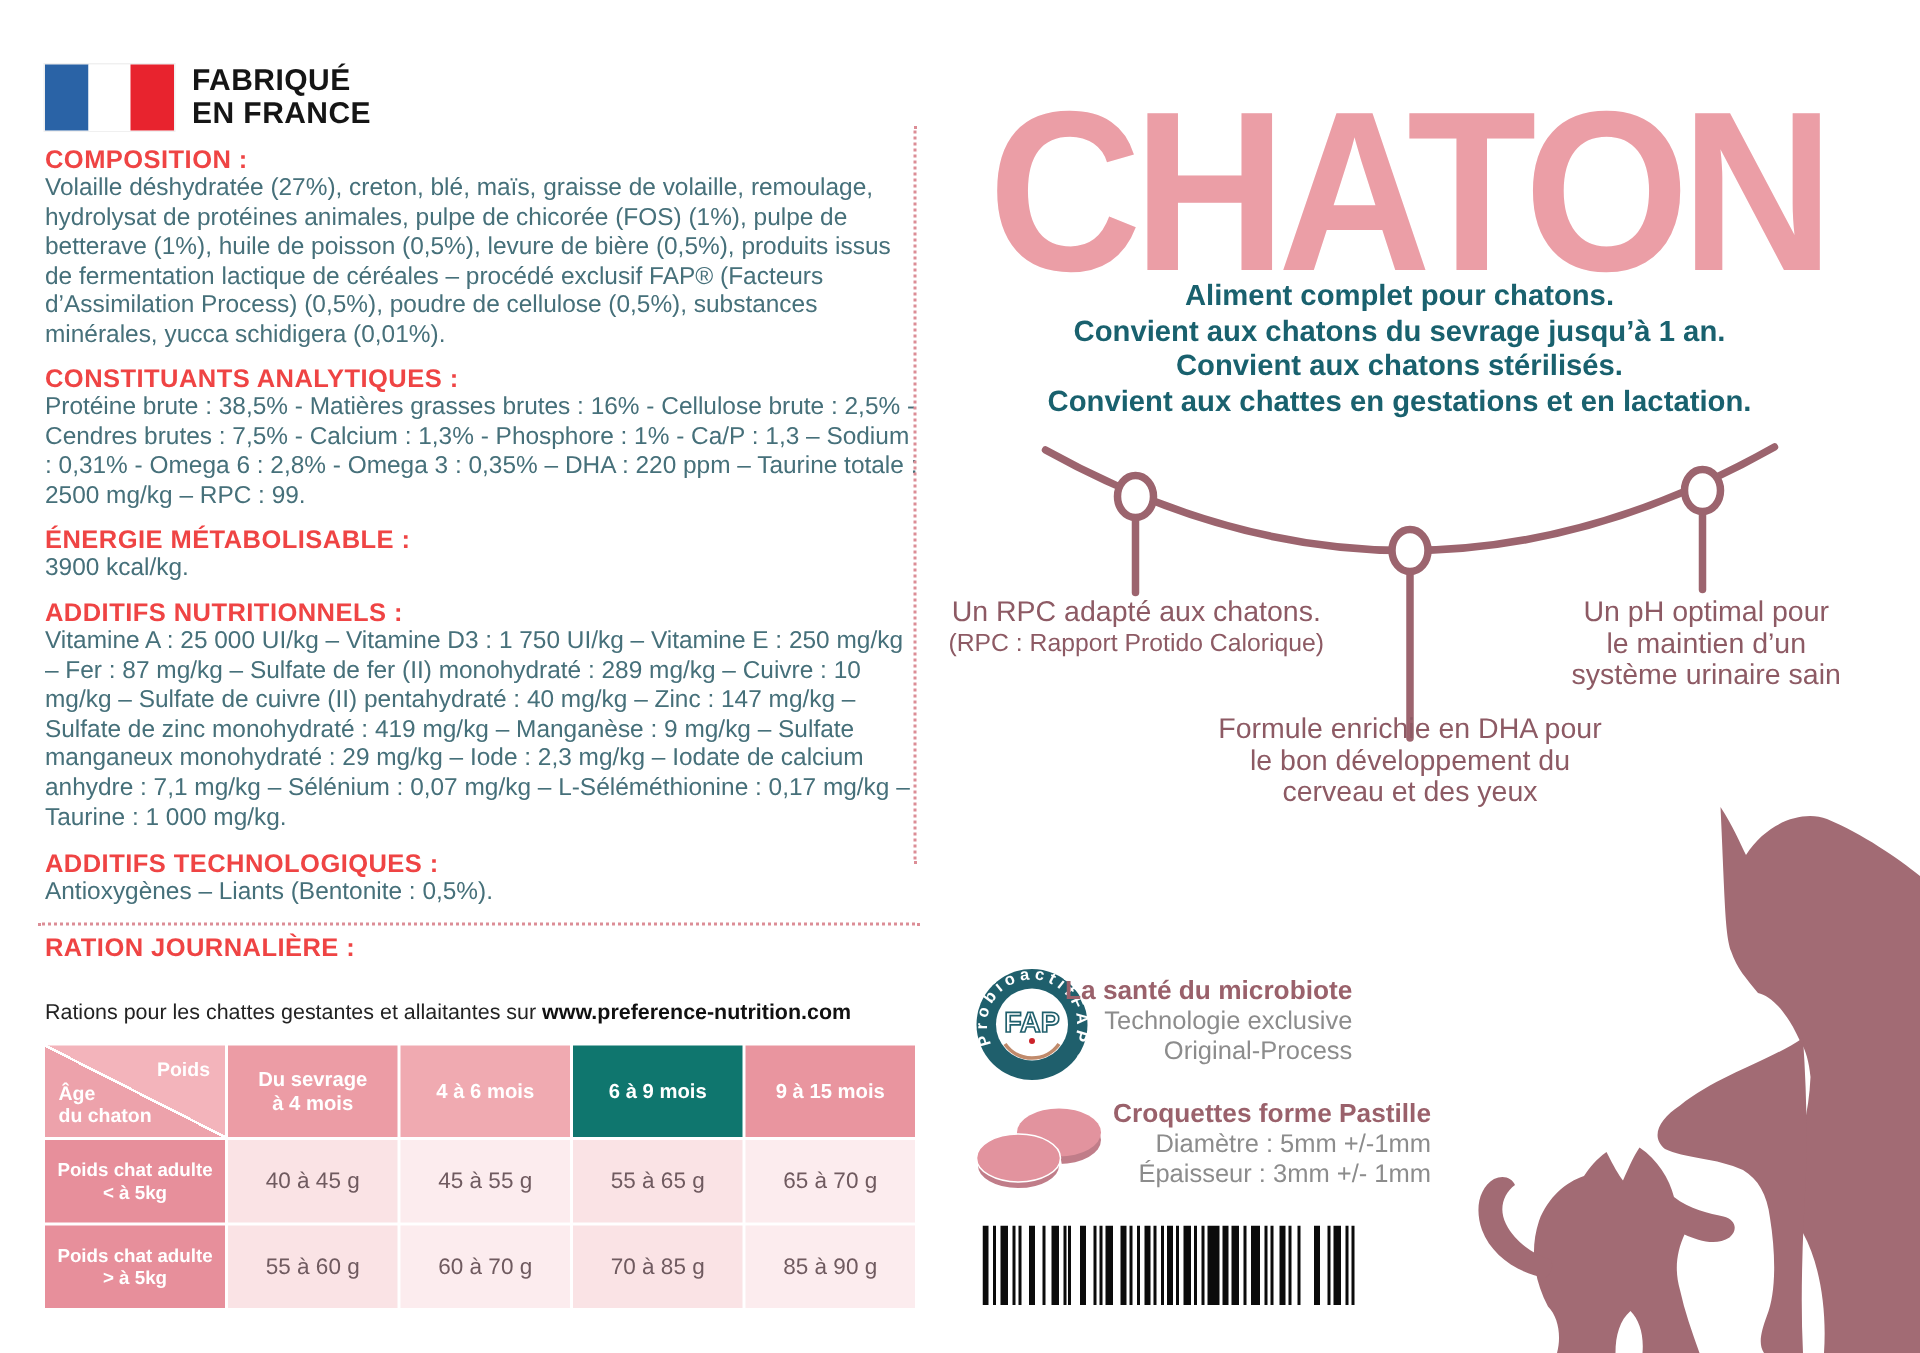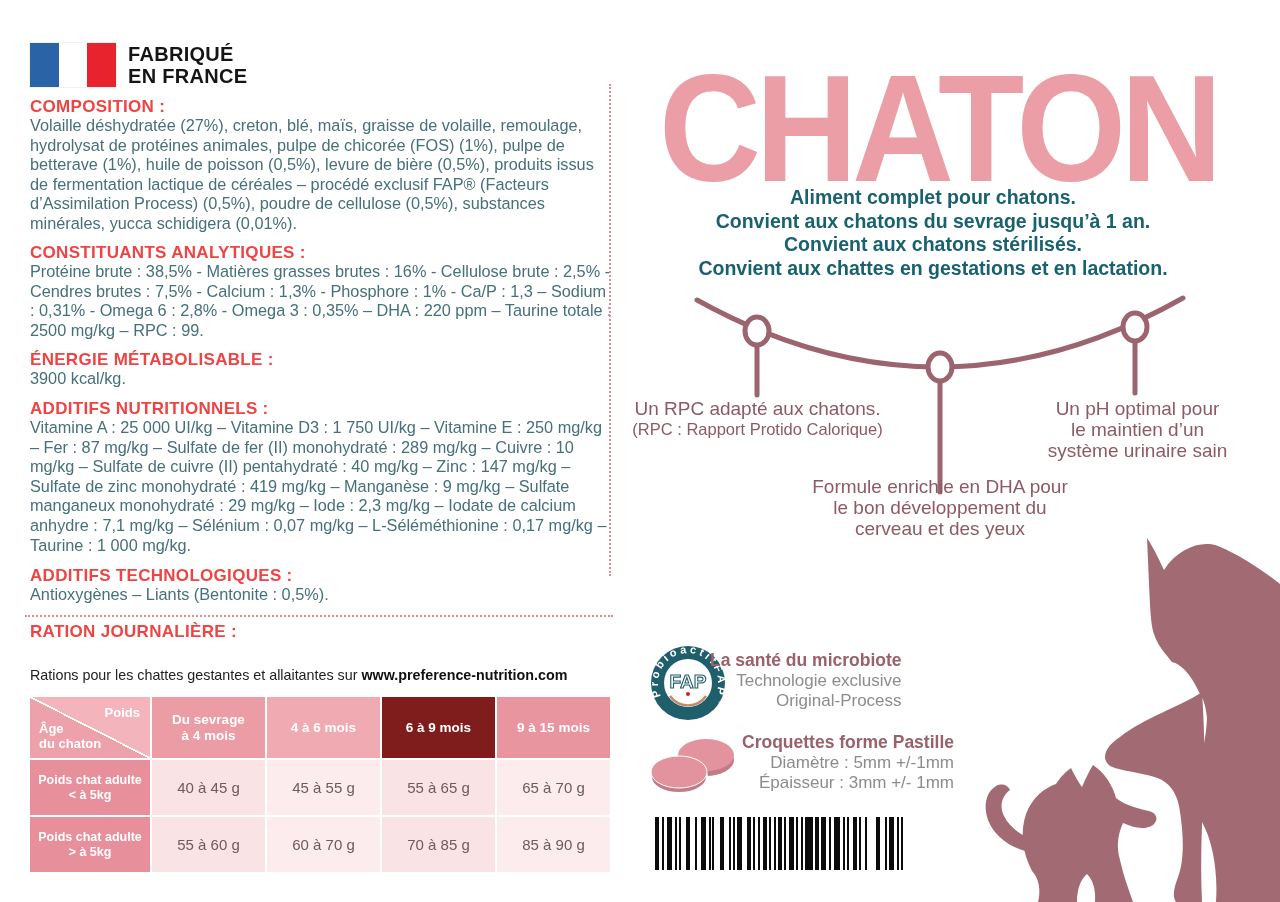--- a/index.html
+++ b/index.html
@@ -89,21 +89,21 @@
 
   <div class="abs ration-table" style="left:30px; top:697px;">
     <div class="corner">
       <span class="c-top">Poids</span>
       <span class="c-bot pre">Âge
 du chaton</span>
     </div>
     <div class="th pre" style="background:#ec9ca5;">Du sevrage
 à 4 mois</div>
     <div class="th pre" style="background:#f0aab1;">4 à 6 mois</div>
-    <div class="th pre" style="background:#7f1d1d;">6 à 9 mois</div>
+    <div class="th pre" style="background:#0f766e;">6 à 9 mois</div>
     <div class="th pre" style="background:#e9959f;">9 à 15 mois</div>
 
     <div class="rowlab pre">Poids chat adulte
 &lt; à 5kg</div>
     <div class="td" style="background:#fae3e5;">40 à 45 g</div>
     <div class="td" style="background:#fcecee;">45 à 55 g</div>
     <div class="td" style="background:#fae3e5;">55 à 65 g</div>
     <div class="td" style="background:#fcecee;">65 à 70 g</div>
 
     <div class="rowlab pre">Poids chat adulte

